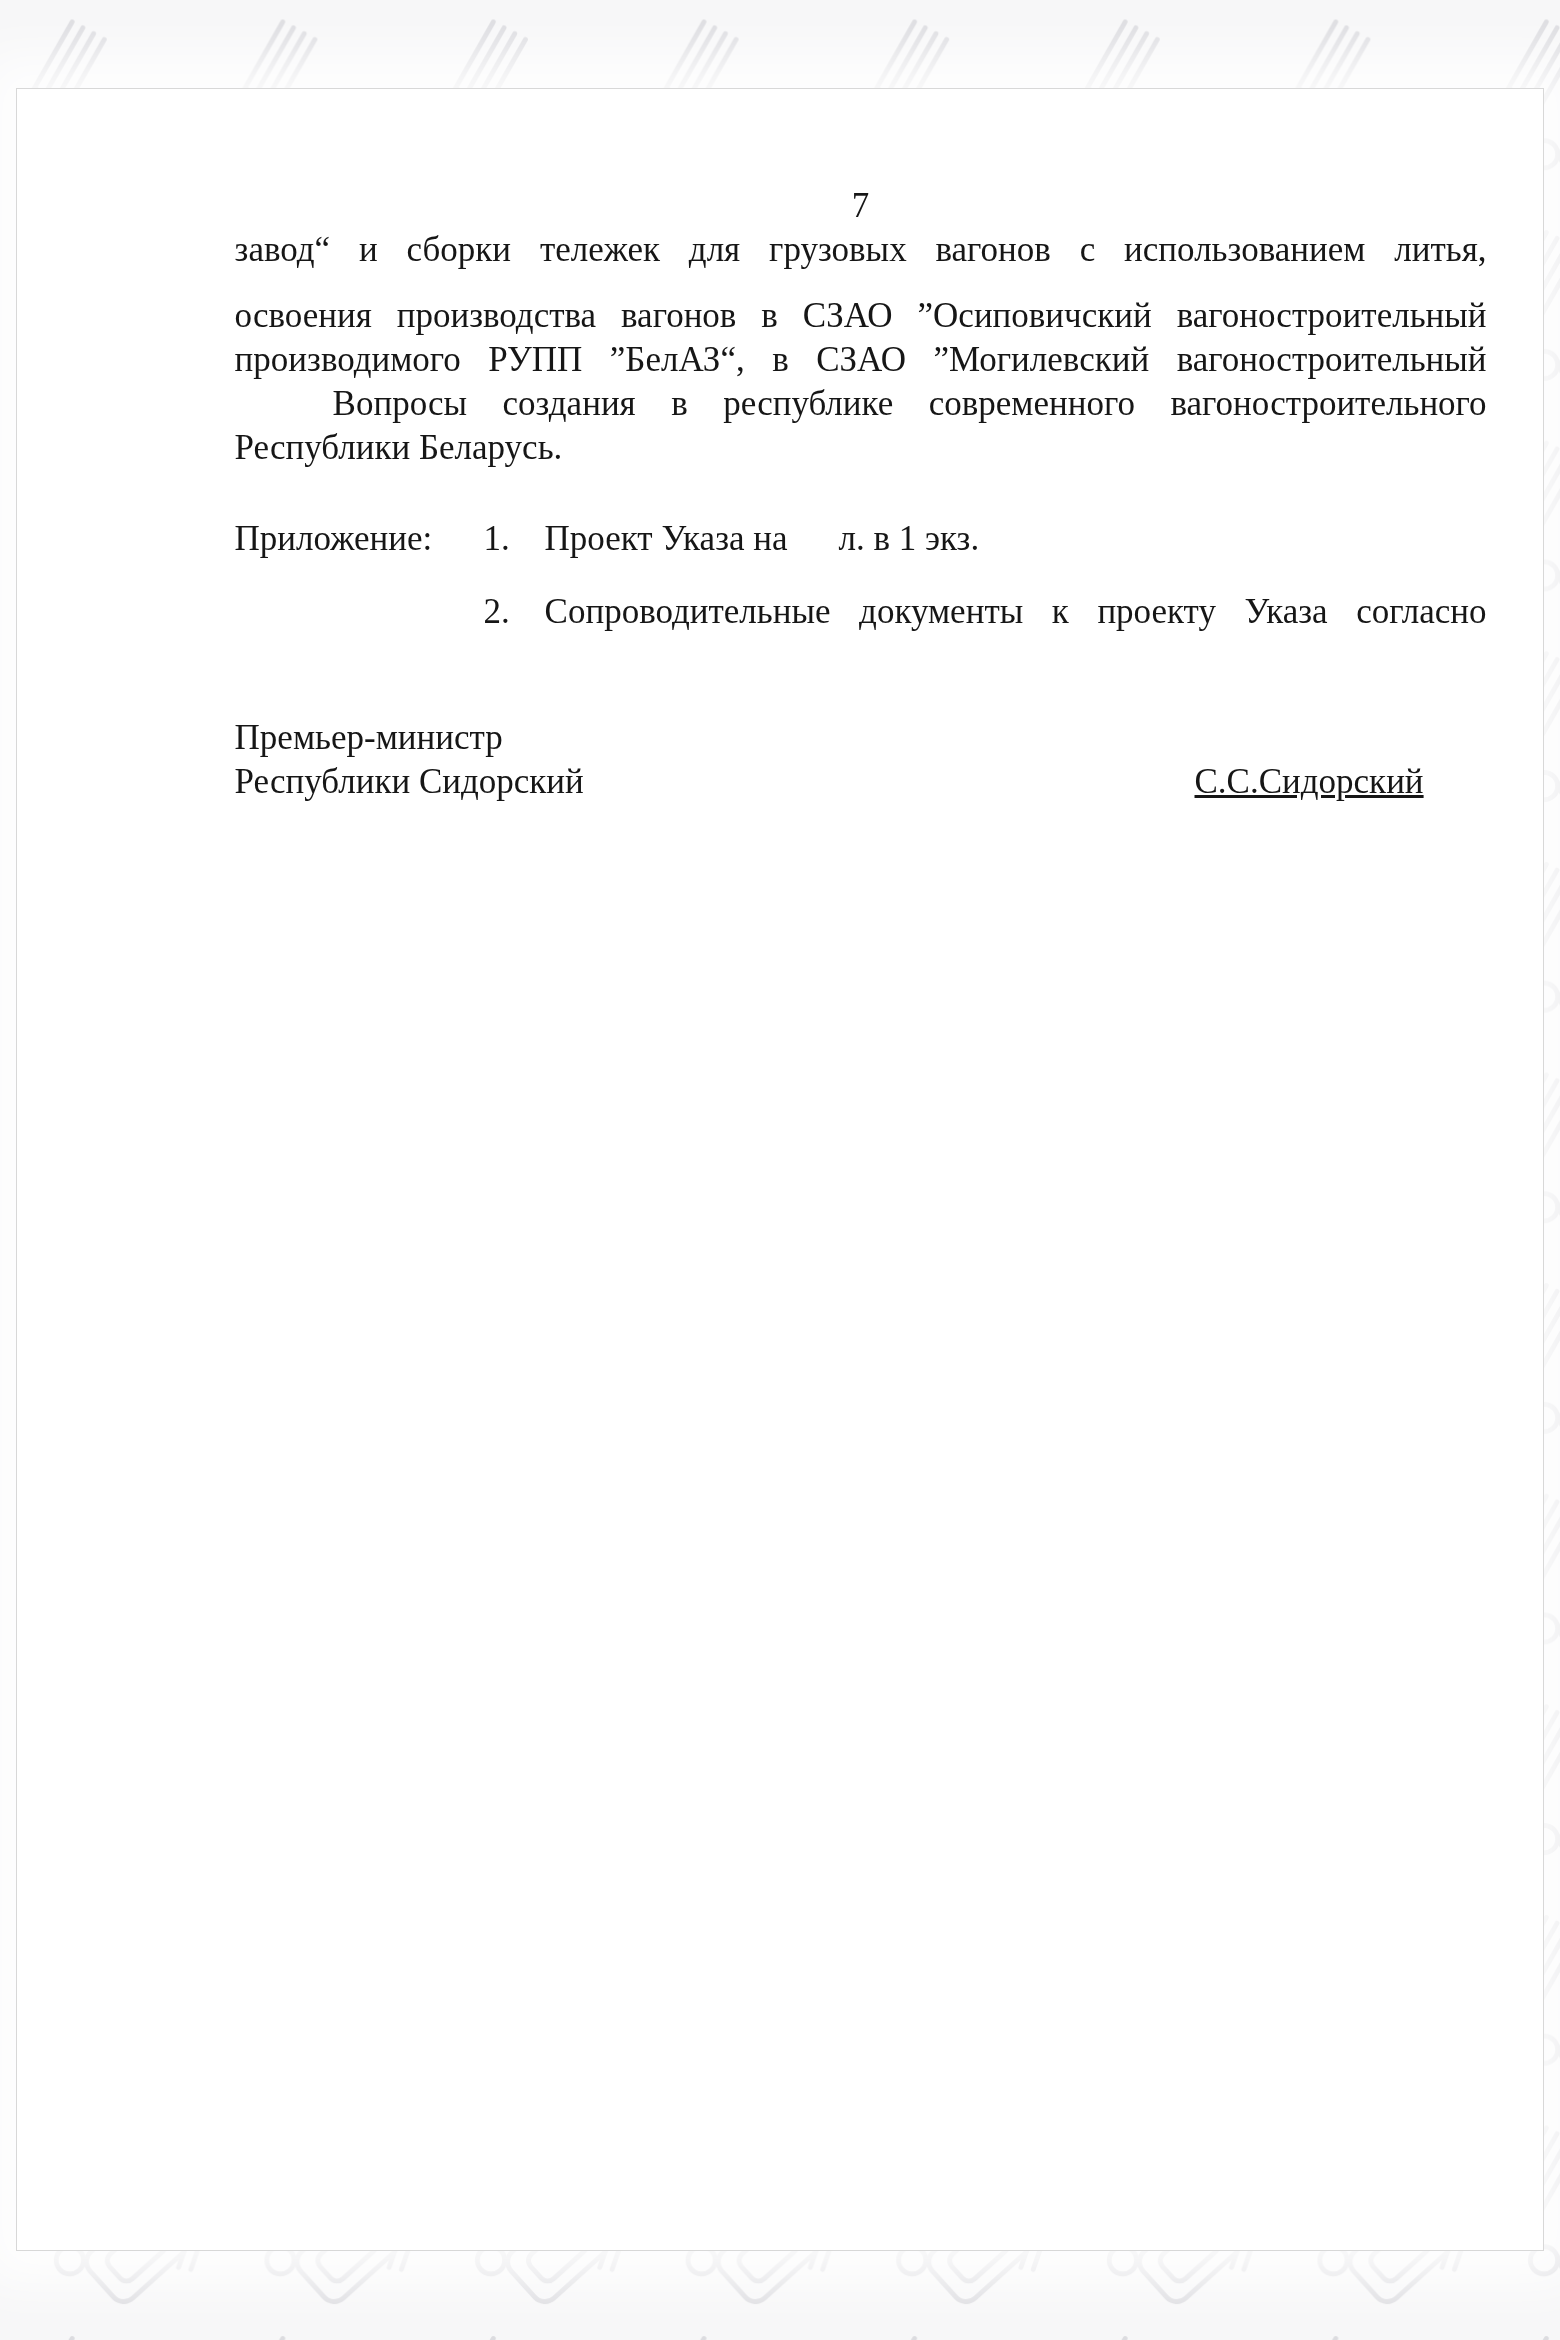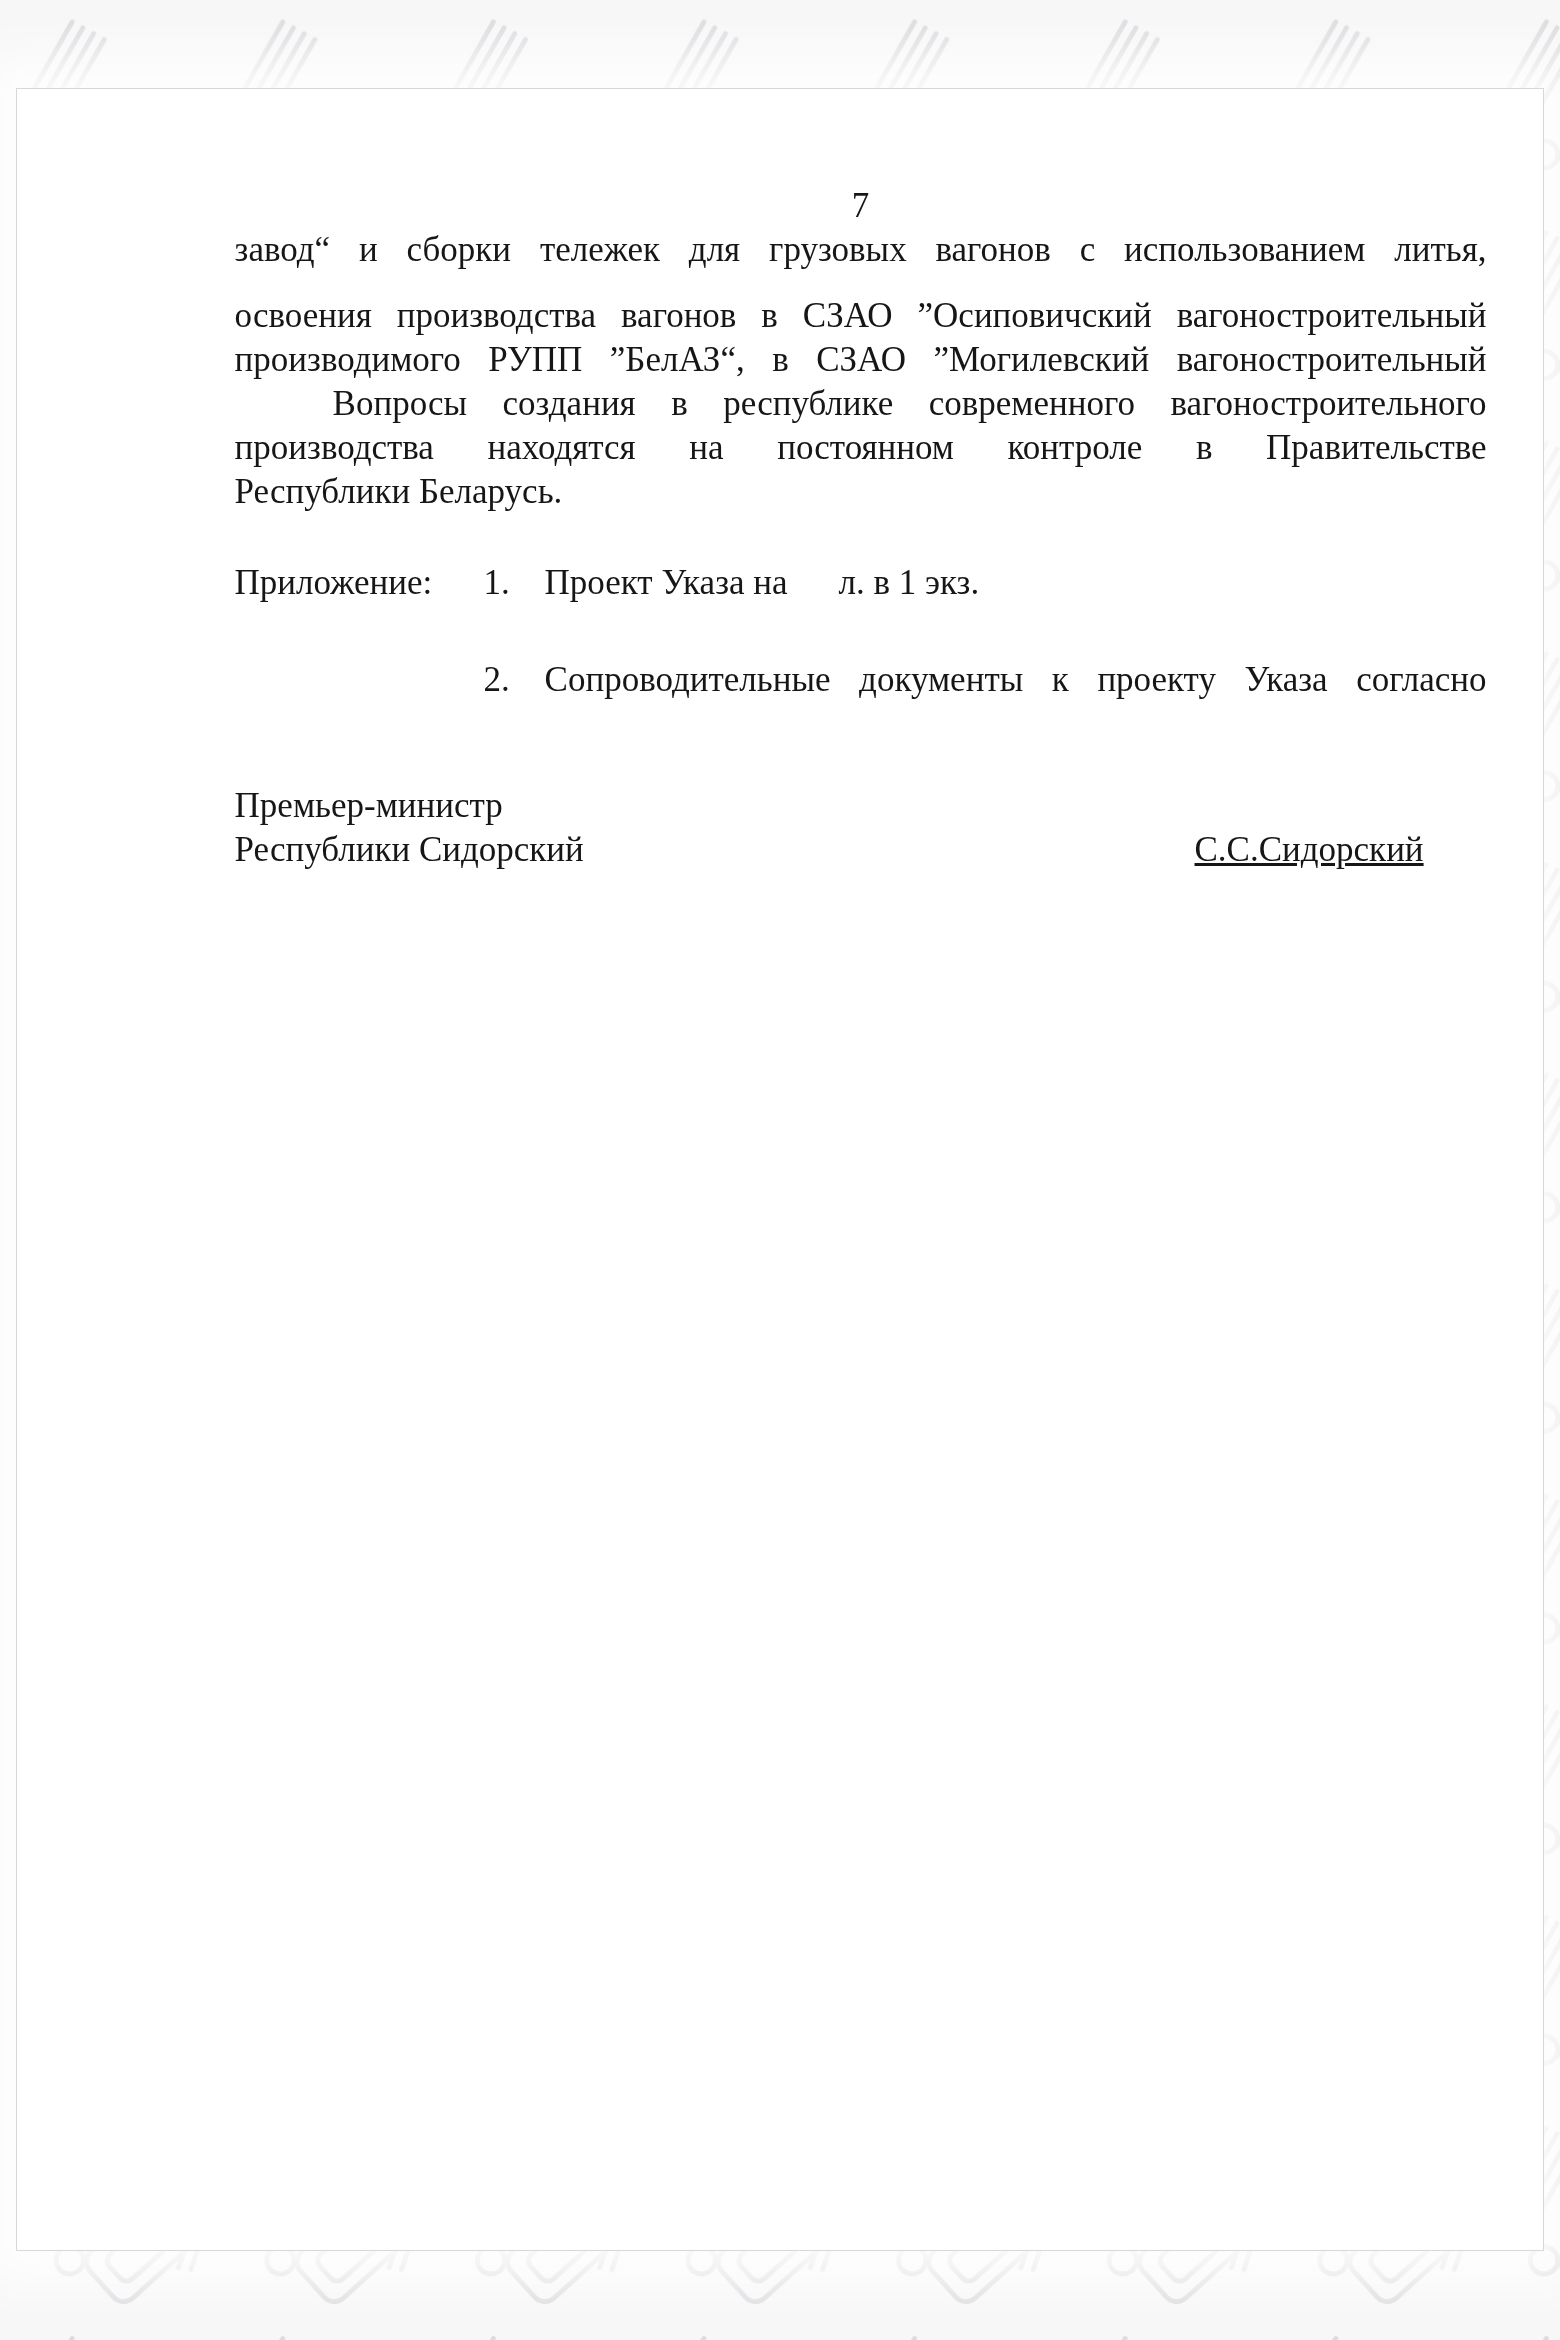--- a/index.html
+++ b/index.html
@@ -41,21 +41,21 @@
   }
   .jfull {
     text-align: justify;
     text-align-last: justify;
   }
   .indent { padding-left: 98px; }
   .para1-gap { margin-top: 22.4px; }
   .attach {
     display: grid;
     grid-template-columns: 249px 61px 1fr;
-    row-gap: 53px;
+    row-gap: 29px;
     margin-top: 47px;
   }
   .blank-count {
     display: inline-block;
     width: 51px;
   }
   .signature { margin-top: 82px; }
   .sig-row2 {
     display: flex;
     justify-content: space-between;
@@ -101,21 +101,20 @@
     <div class="page-number">7</div>
 
     <div>
       <div class="line jfull">завод“ и сборки тележек для грузовых вагонов с использованием литья,</div>
       <div class="line jfull para1-gap">освоения производства вагонов в СЗАО ”Осиповичский вагоностроительный</div>
       <div class="line jfull">производимого РУПП ”БелАЗ“, в СЗАО ”Могилевский вагоностроительный завод“.</div>
     </div>
 
     <div>
       <div class="line jfull indent">Вопросы создания в республике современного вагоностроительного</div>
-      <div class="line jfull">производства находятся на постоянном контроле в Правительстве</div>
       <div class="line">Республики Беларусь.</div>
     </div>
 
 
     <div class="attach">
       <div class="line">Приложение:</div>
       <div class="line">1.</div>
       <div class="line">
         <span>Проект Указа на</span><span class="blank-count"></span><span>л. в 1 экз.</span>
       </div>

